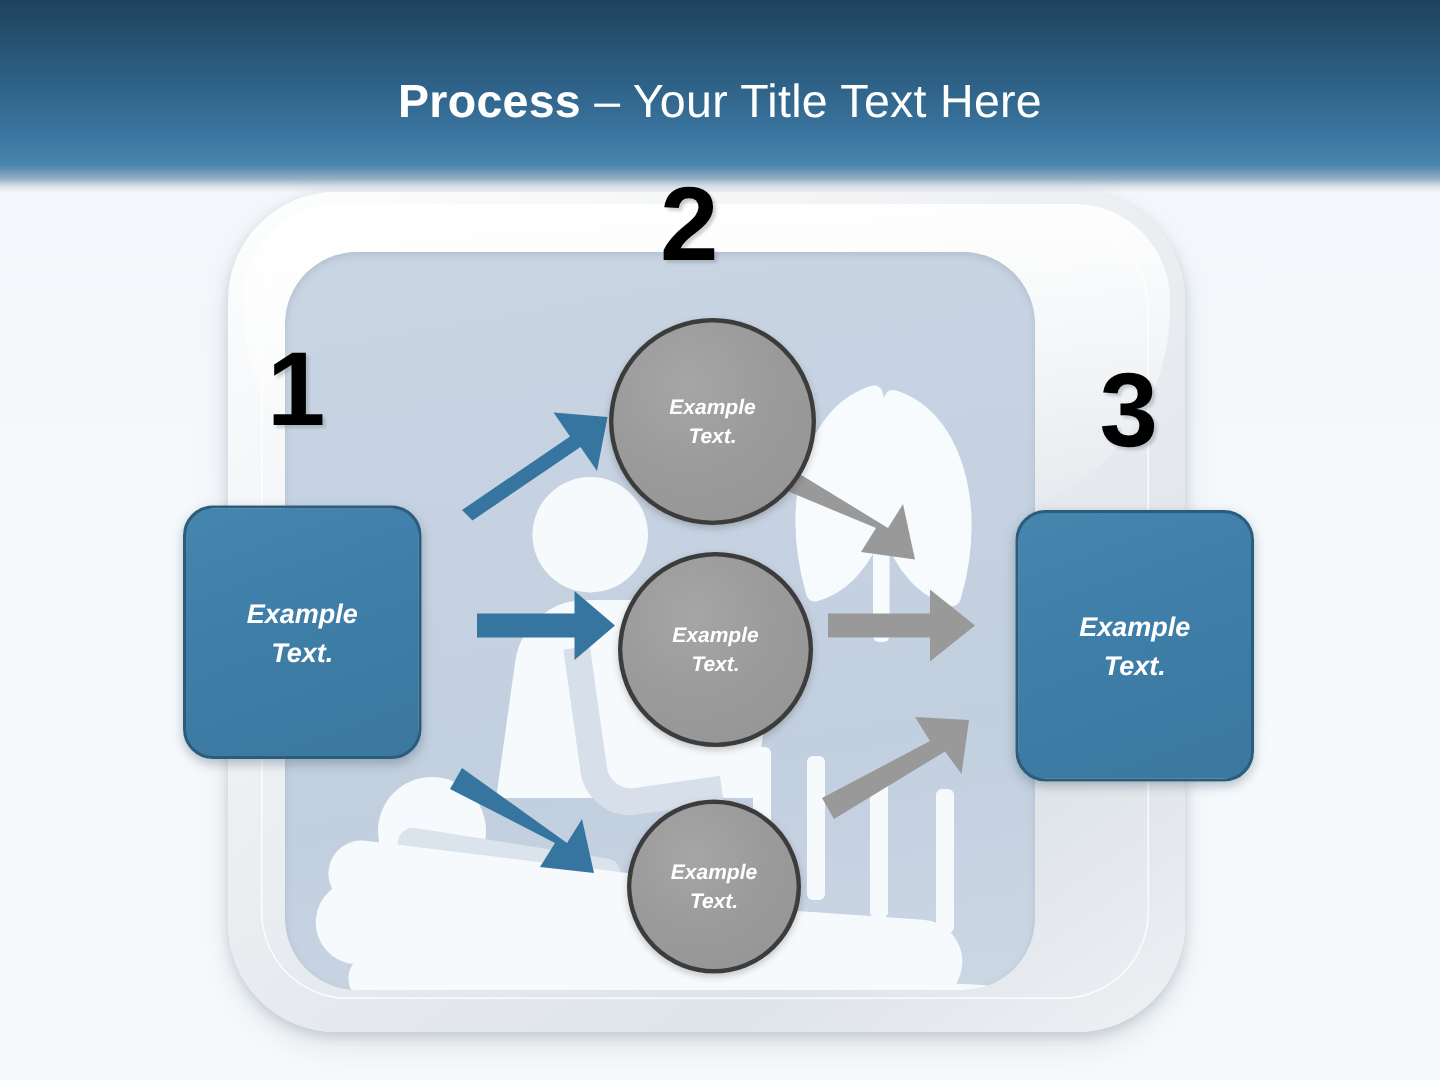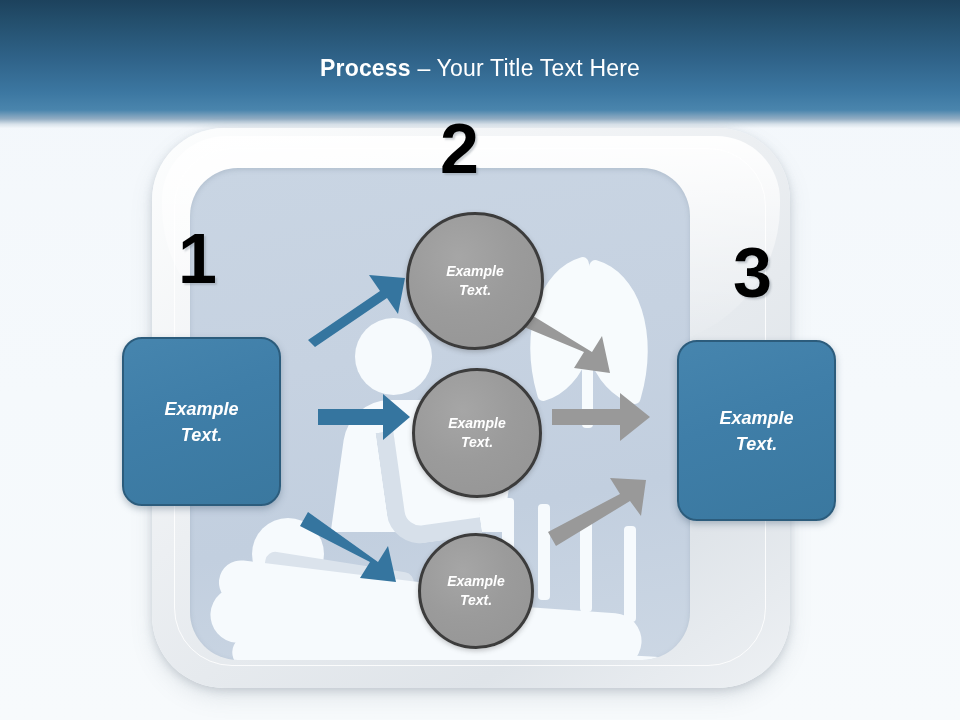--- a/index.html
+++ b/index.html
@@ -38,21 +38,21 @@
         #d8e2ea 97%,
         #f2f6fa 100%);
   }
   #title-text {
     position: absolute;
     left: 0;
     top: 50px;
     width: 960px;
     text-align: center;
     color: #ffffff;
-    font-size: 23px;
+    font-size: 31px;
     line-height: 36px;
     letter-spacing: 0.2px;
     white-space: nowrap;
   }
   #title-text .t-bold { font-weight: bold; }
   #title-text .t-norm { font-weight: normal; }
 
   
   #outer-frame {
     position: absolute;

